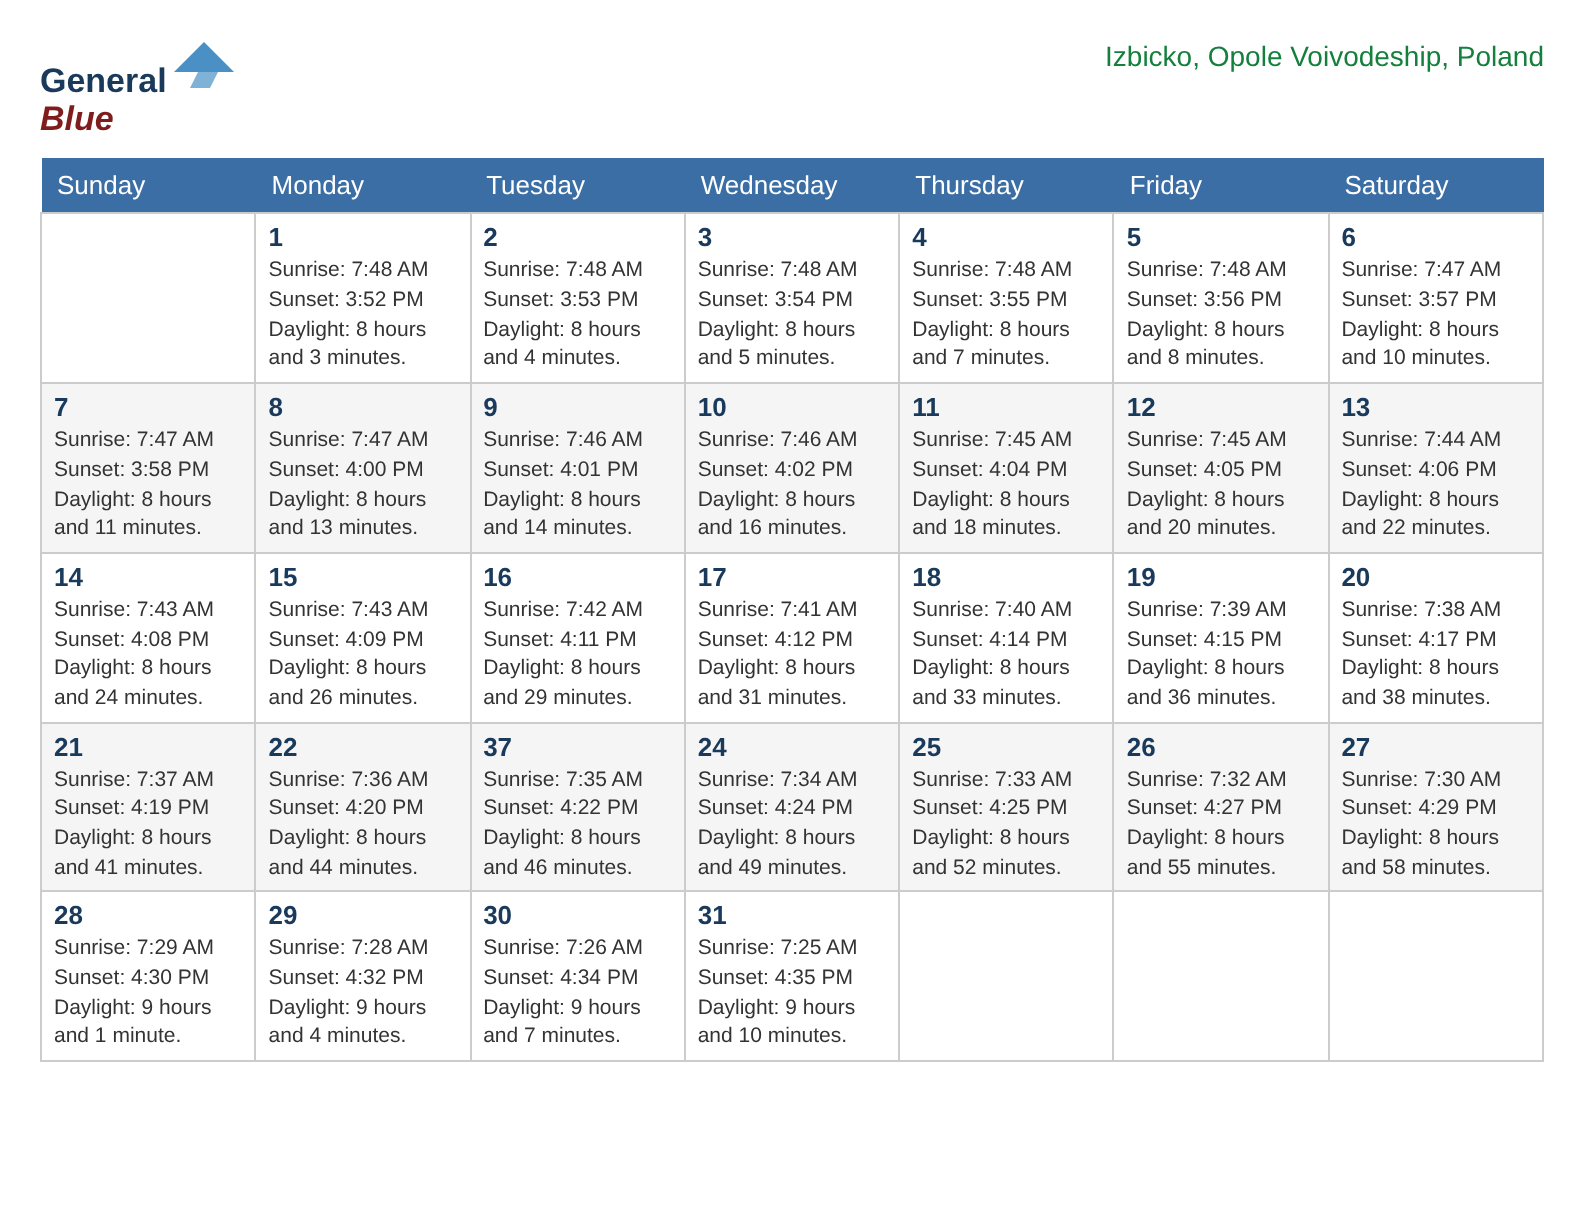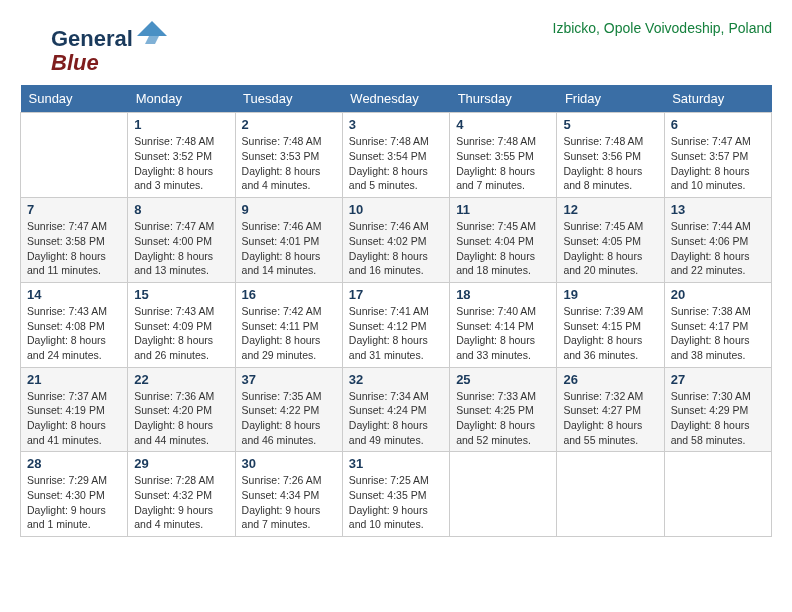--- a/index.html
+++ b/index.html
@@ -14,25 +14,24 @@
       display: flex;
       justify-content: space-between;
       align-items: flex-start;
       margin-bottom: 10px;
     }
     .logo {
       display: flex;
       align-items: center;
     }
     .logo-text {
-      font-size: 22px;
+      font-size: 17px;
       font-weight: bold;
       color: #1a3a5c;
       line-height: 1.1;
-      margin-left: 31px;
     }
     .logo-text span {
       color: #7f1d1d;
       font-style: italic;
     }
     .logo-icon {
       width: 30px;
       height: 30px;
       margin-left: 4px;
       margin-top: -4px;
@@ -217,21 +216,21 @@
         </td>
         <td>
           <span class="day-number">22</span>
           <div class="day-info">Sunrise: 7:36 AM<br>Sunset: 4:20 PM<br>Daylight: 8 hours<br>and 44 minutes.</div>
         </td>
         <td>
           <span class="day-number">37</span>
           <div class="day-info">Sunrise: 7:35 AM<br>Sunset: 4:22 PM<br>Daylight: 8 hours<br>and 46 minutes.</div>
         </td>
         <td>
-          <span class="day-number">32</span>
+          <span class="day-number">24</span>
           <div class="day-info">Sunrise: 7:34 AM<br>Sunset: 4:24 PM<br>Daylight: 8 hours<br>and 49 minutes.</div>
         </td>
         <td>
           <span class="day-number">25</span>
           <div class="day-info">Sunrise: 7:33 AM<br>Sunset: 4:25 PM<br>Daylight: 8 hours<br>and 52 minutes.</div>
         </td>
         <td>
           <span class="day-number">26</span>
           <div class="day-info">Sunrise: 7:32 AM<br>Sunset: 4:27 PM<br>Daylight: 8 hours<br>and 55 minutes.</div>
         </td>

